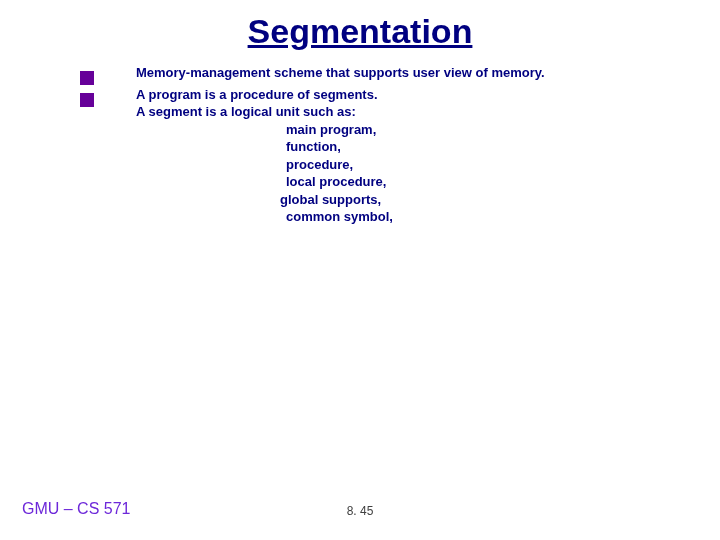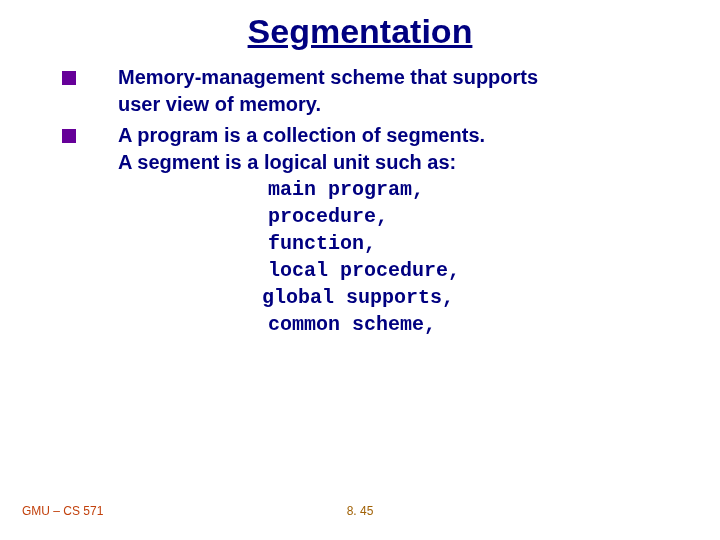--- a/index.html
+++ b/index.html
@@ -25,89 +25,88 @@
     width: 720px;
     text-align: center;
     font-size: 34px;
     font-weight: bold;
     color: #000080;
     text-decoration: underline;
   }
   .content {
     position: absolute;
     top: 64px;
-    left: 62px;
+    left: 80px;
     right: 40px;
-    font-size: 20px;
+    font-size: 13px;
     font-weight: bold;
     color: #000080;
     line-height: 1.35;
   }
   .item {
     position: relative;
     padding-left: 56px;
     margin-bottom: 4px;
   }
   .bullet {
     position: absolute;
     left: 0;
     top: 7px;
     width: 14px;
     height: 14px;
     background: #660099;
   }
   .sublist {
     margin-left: 150px;
-    font-family: Liberation Mono, monospace;
   }
   .sublist .line {
     display: block;
   }
   .footer-left {
     position: absolute;
     left: 22px;
     bottom: 22px;
-    font-size: 12px;
-    color: #c2410c;
+    font-size: 16px;
+    color: #6d28d9;
   }
   .footer-center {
     position: absolute;
     left: 0;
     width: 720px;
     bottom: 22px;
     text-align: center;
     font-size: 12px;
-    color: #a16207;
+    color: #404040;
   }
 </style>
 </head>
 <body>
 
 <div class="slide">
 
   <div class="title">Segmentation</div>
 
   <div class="content">
 
     <div class="item">
       <span class="bullet"></span>
       <span>Memory-management scheme that supports user view of memory.</span>
     </div>
 
     <div class="item">
       <span class="bullet"></span>
-      <span>A program is a collection of segments.</span><br>
+      <span>A program is a procedure of segments.</span><br>
       <span>A segment is a logical unit such as:</span>
       <div class="sublist">
         <span class="line">main program,</span>
+        <span class="line">function,</span>
         <span class="line">procedure,</span>
-        <span class="line">function,</span>
         <span class="line">local procedure,</span>
         <span class="line" style="margin-left:-6px">global supports,</span>
-        <span class="line">common scheme,</span>
+        <span class="line">common symbol,</span>
       </div>
     </div>
 
   </div>
 
   <div class="footer-left">GMU – CS 571</div>
   <div class="footer-center">8. 45</div>
 
 </div>
 

